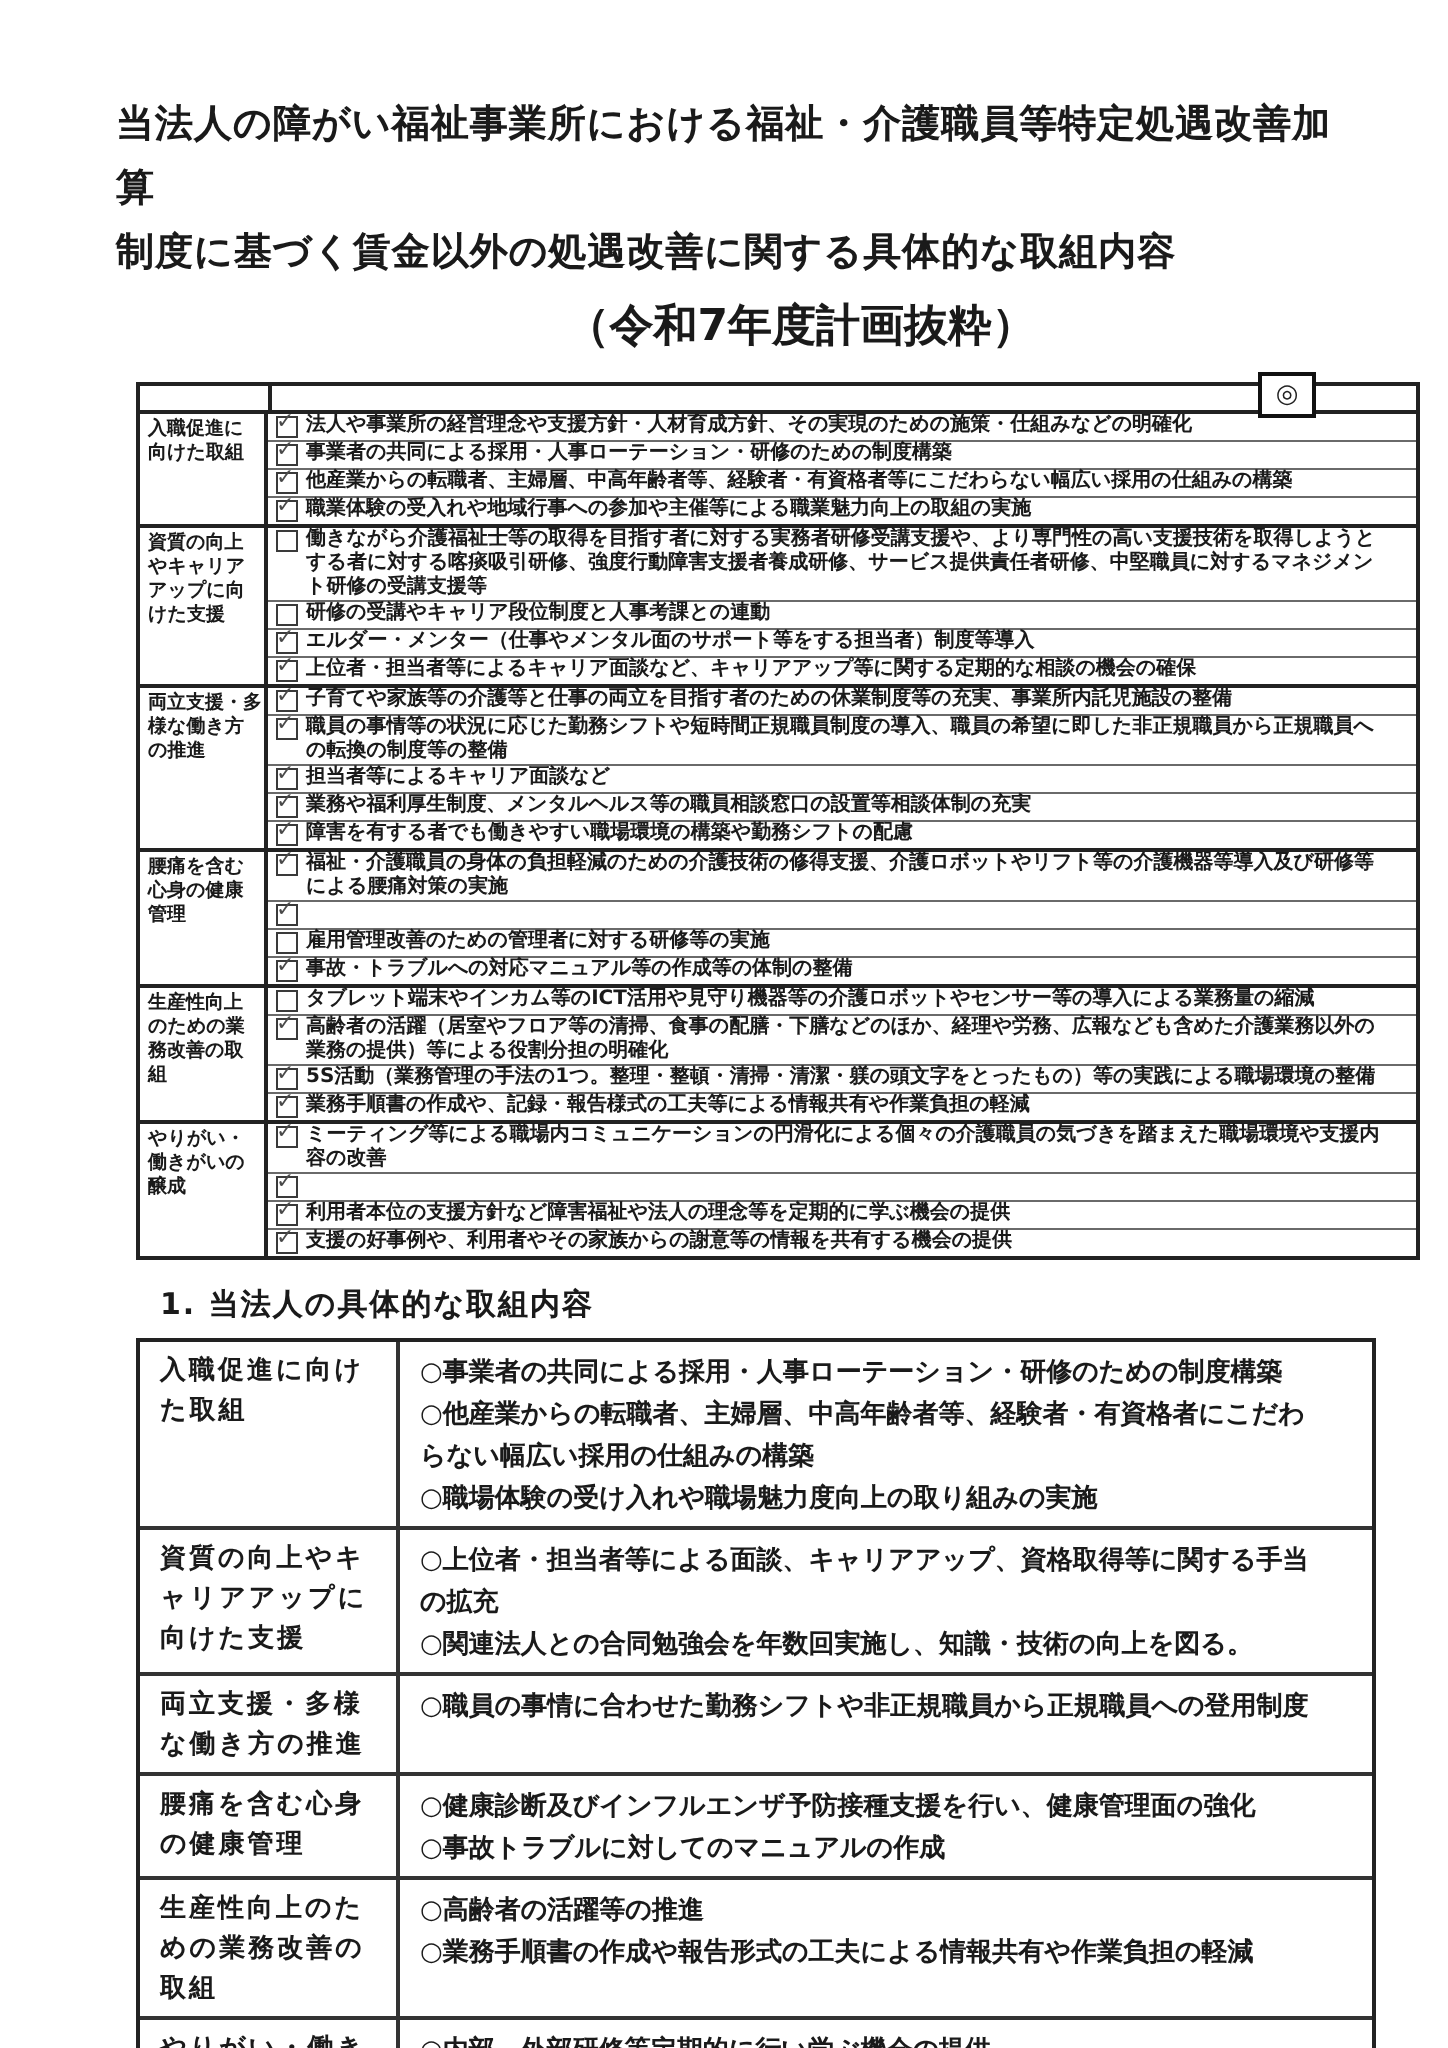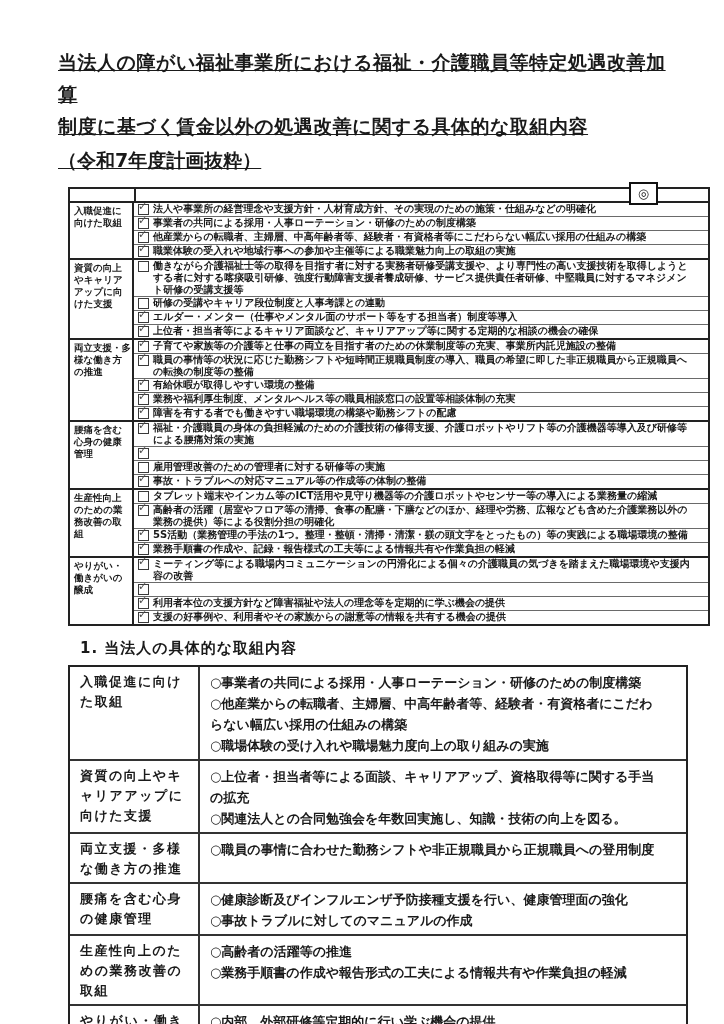--- a/index.html
+++ b/index.html
@@ -1,22 +1,22 @@
 <!DOCTYPE html>
 <html><head>
 <meta charset="utf-8">
 <style>
   html,body{margin:0;padding:0;background:#ffffff;}
   body{width:724px;height:1024px;font-family:"DejaVu Sans","Liberation Sans",sans-serif;color:#1a1a1a;}
   .page{position:relative;width:724px;height:1024px;overflow:hidden;background:#fff;}
 
   
-  .title-block{margin:46px 0 0 58px;width:620px;text-decoration:underline;}
+  .title-block{margin:46px 0 0 58px;width:620px;}
   .title-line{font-size:19px;font-weight:bold;line-height:32px;letter-spacing:0.5px;}
-  .title-sub{font-size:19px;font-weight:bold;text-align:left;padding-right:160px;margin-top:6px;}
+  .title-sub{font-size:22px;font-weight:bold;text-align:right;padding-right:160px;margin-top:6px;}
 
   
   .t1{margin:13px 0 0 68px;width:642px;border:2px solid #222;box-sizing:border-box;background:#fff;}
   .t1-header{display:flex;height:12px;border-bottom:2px solid #222;position:relative;}
   .t1-header .hl{flex:0 0 64px;border-right:2px solid #222;}
   .stamp{position:absolute;right:50px;top:-7px;width:25px;height:19px;border:2px solid #111;background:#fff;
          display:flex;align-items:center;justify-content:center;font-size:13px;font-weight:bold;color:#222;z-index:2;}
   .t1-section{display:flex;border-bottom:2px solid #222;}
   .t1-section:last-child{border-bottom:none;}
   .t1-label{flex:0 0 64px;border-right:2px solid #222;font-size:9.5px;font-weight:bold;line-height:12px;
@@ -123,21 +123,21 @@
             <div class="t1-row">
               <span class="cb">
                 <span class="tick">✓</span>
               </span>
               <div class="t1-text">職員の事情等の状況に応じた勤務シフトや短時間正規職員制度の導入、職員の希望に即した非正規職員から正規職員への転換の制度等の整備</div>
             </div>
             <div class="t1-row">
               <span class="cb">
                 <span class="tick">✓</span>
               </span>
-              <div class="t1-text">有給休暇が取得しやすい環境の整備</div>
+              <div class="t1-text">担当者等によるキャリア面談など</div>
             </div>
             <div class="t1-row">
               <span class="cb">
                 <span class="tick">✓</span>
               </span>
               <div class="t1-text">業務や福利厚生制度、メンタルヘルス等の職員相談窓口の設置等相談体制の充実</div>
             </div>
             <div class="t1-row">
               <span class="cb">
                 <span class="tick">✓</span>

